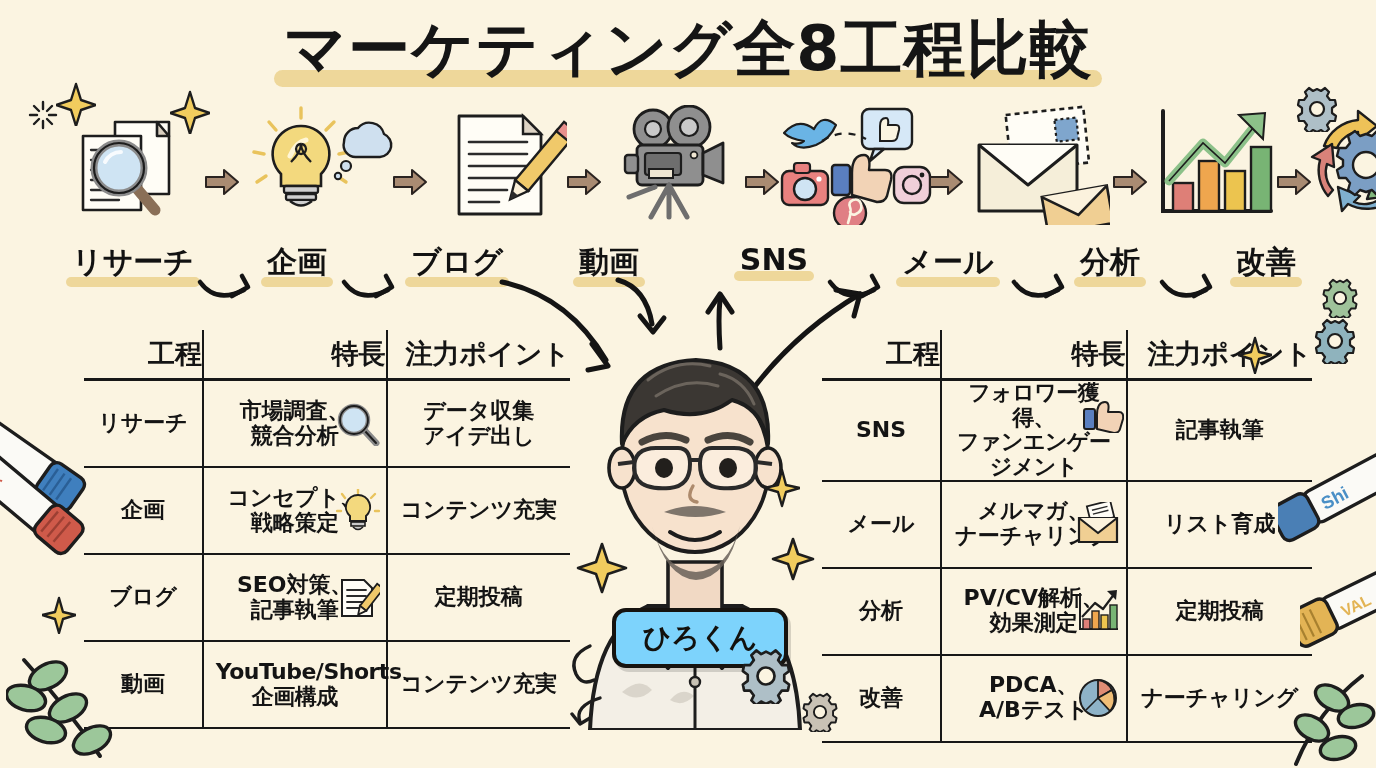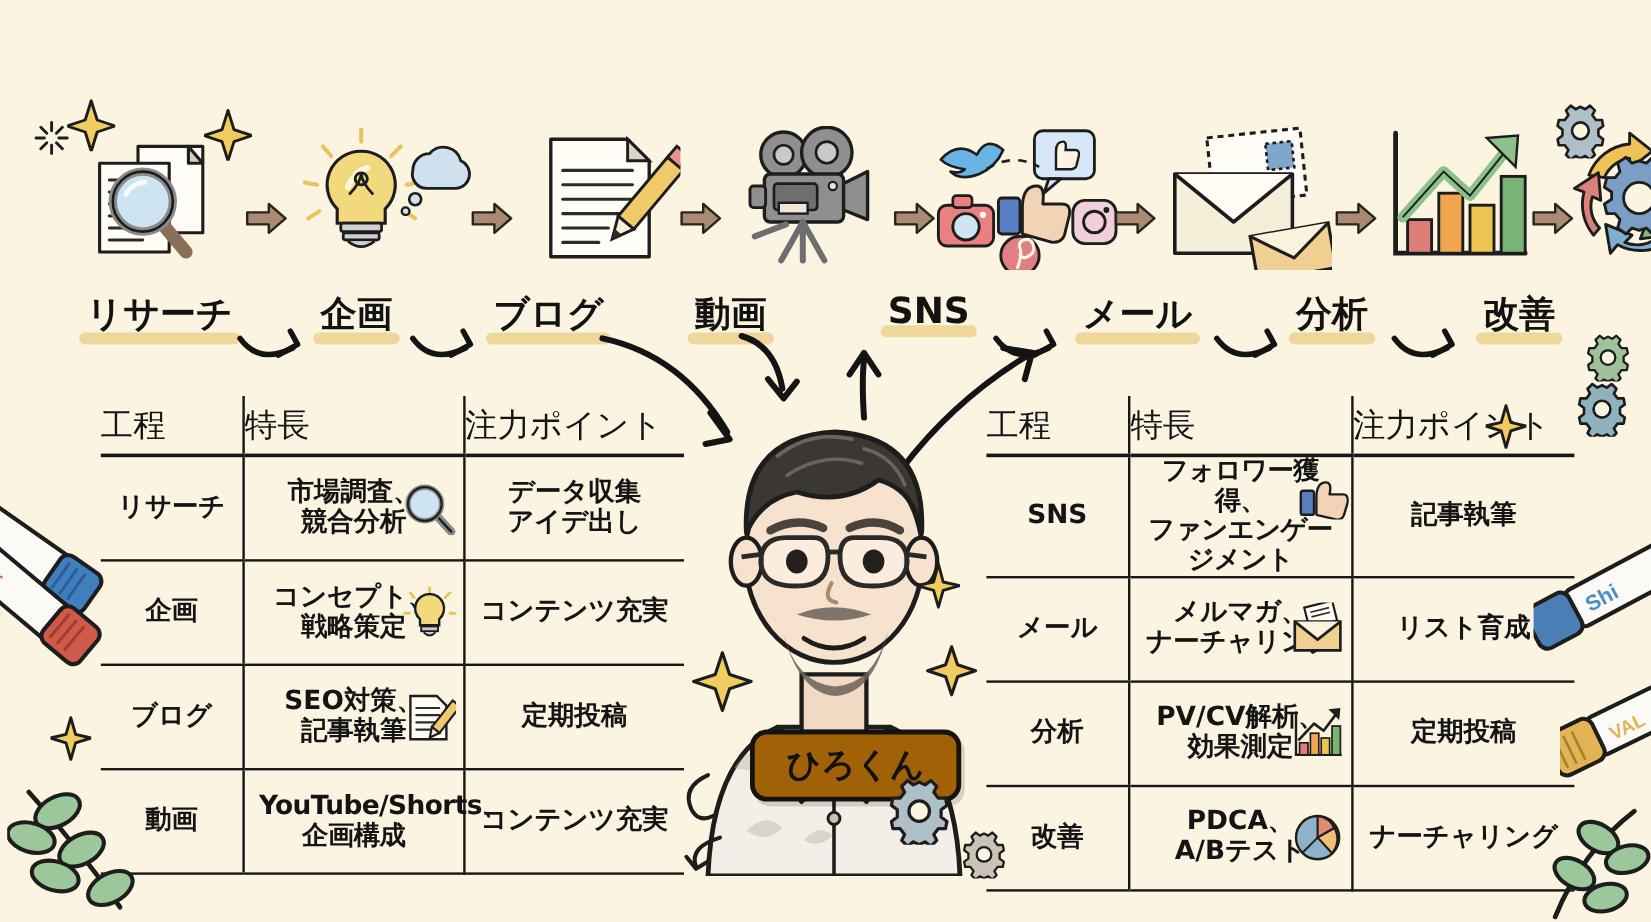--- a/index.html
+++ b/index.html
@@ -62,21 +62,21 @@
     font-family:"DejaVu Sans","Liberation Sans",sans-serif;
   }
   .tbl-left{left:84px;width:486px;}
   .tbl-right{left:822px;width:490px;}
   .tbl table{border-collapse:collapse;width:100%;table-layout:fixed;}
   .tbl th,.tbl td{
     padding:0;margin:0;color:#141414;vertical-align:middle;
     background:transparent;
   }
   .tbl th{
-    font-size:27px;font-weight:400;text-align:left;height:48px;
+    font-size:27px;font-weight:700;text-align:right;height:48px;
     border-bottom:3px solid #171717;
     margin-top:43px;
   }
   .tbl td{
     height:85px;font-size:22px;font-weight:800;line-height:1.12;
     border-bottom:2.5px solid #171717;
   }
   .tbl tr:last-child td{border-bottom:2.5px solid #171717;}
   .c-stage{text-align:center;font-size:25px;font-weight:900;width:118px;}
   .c-feat{
@@ -91,37 +91,43 @@
     width:44px;height:44px;
   }
   .feat-txt{display:inline-block;max-width:158px;}
   .tbl-right .c-feat{width:222px;}
   .tbl-right .feat-txt{max-width:162px;}
   .sm{font-size:22px;letter-spacing:-0.5px;}
 
   
   .portrait{position:absolute;left:560px;top:300px;width:270px;height:430px;}
   .badge{
-    position:absolute;left:625px;top:608px;width:168px;height:52px;
-    background:#a16207;border:4px solid #16130f;border-radius:14px;
+    position:absolute;left:612px;top:608px;width:168px;height:52px;
+    background:#7dd3fc;border:4px solid #16130f;border-radius:14px;
     display:flex;align-items:center;justify-content:center;
     font-size:28px;font-weight:900;color:#13110d;
     font-family:"DejaVu Sans","Liberation Sans",sans-serif;
     box-shadow:3px 4px 0 rgba(0,0,0,.14);
   }
 
   
   .deco{position:absolute;pointer-events:none;}
   .spark{position:absolute;}
 </style>
 </head>
 <body>
 
 <div class="stage">
 
+  <div class="title-wrap">
+    <div class="title">
+      <span class="hl"></span>
+      <span>マーケティング全8工程比較</span>
+    </div>
+  </div>
 
   <div class="pipeline">
 
     <div class="pl-item" style="left:24px;width:140px;">
       <svg width="130" height="118" viewBox="0 0 130 118">
         <g stroke="#1d1d1d" stroke-width="2.6" fill="#fffdf6" stroke-linejoin="round">
           <path d="M52 16 L106 16 L106 88 L52 88 Z"></path>
           <path d="M94 16 L106 30 L94 30 Z" fill="#d9cfc0"></path>
           <path d="M20 30 L78 30 L78 104 L20 104 Z"></path>
         </g>

